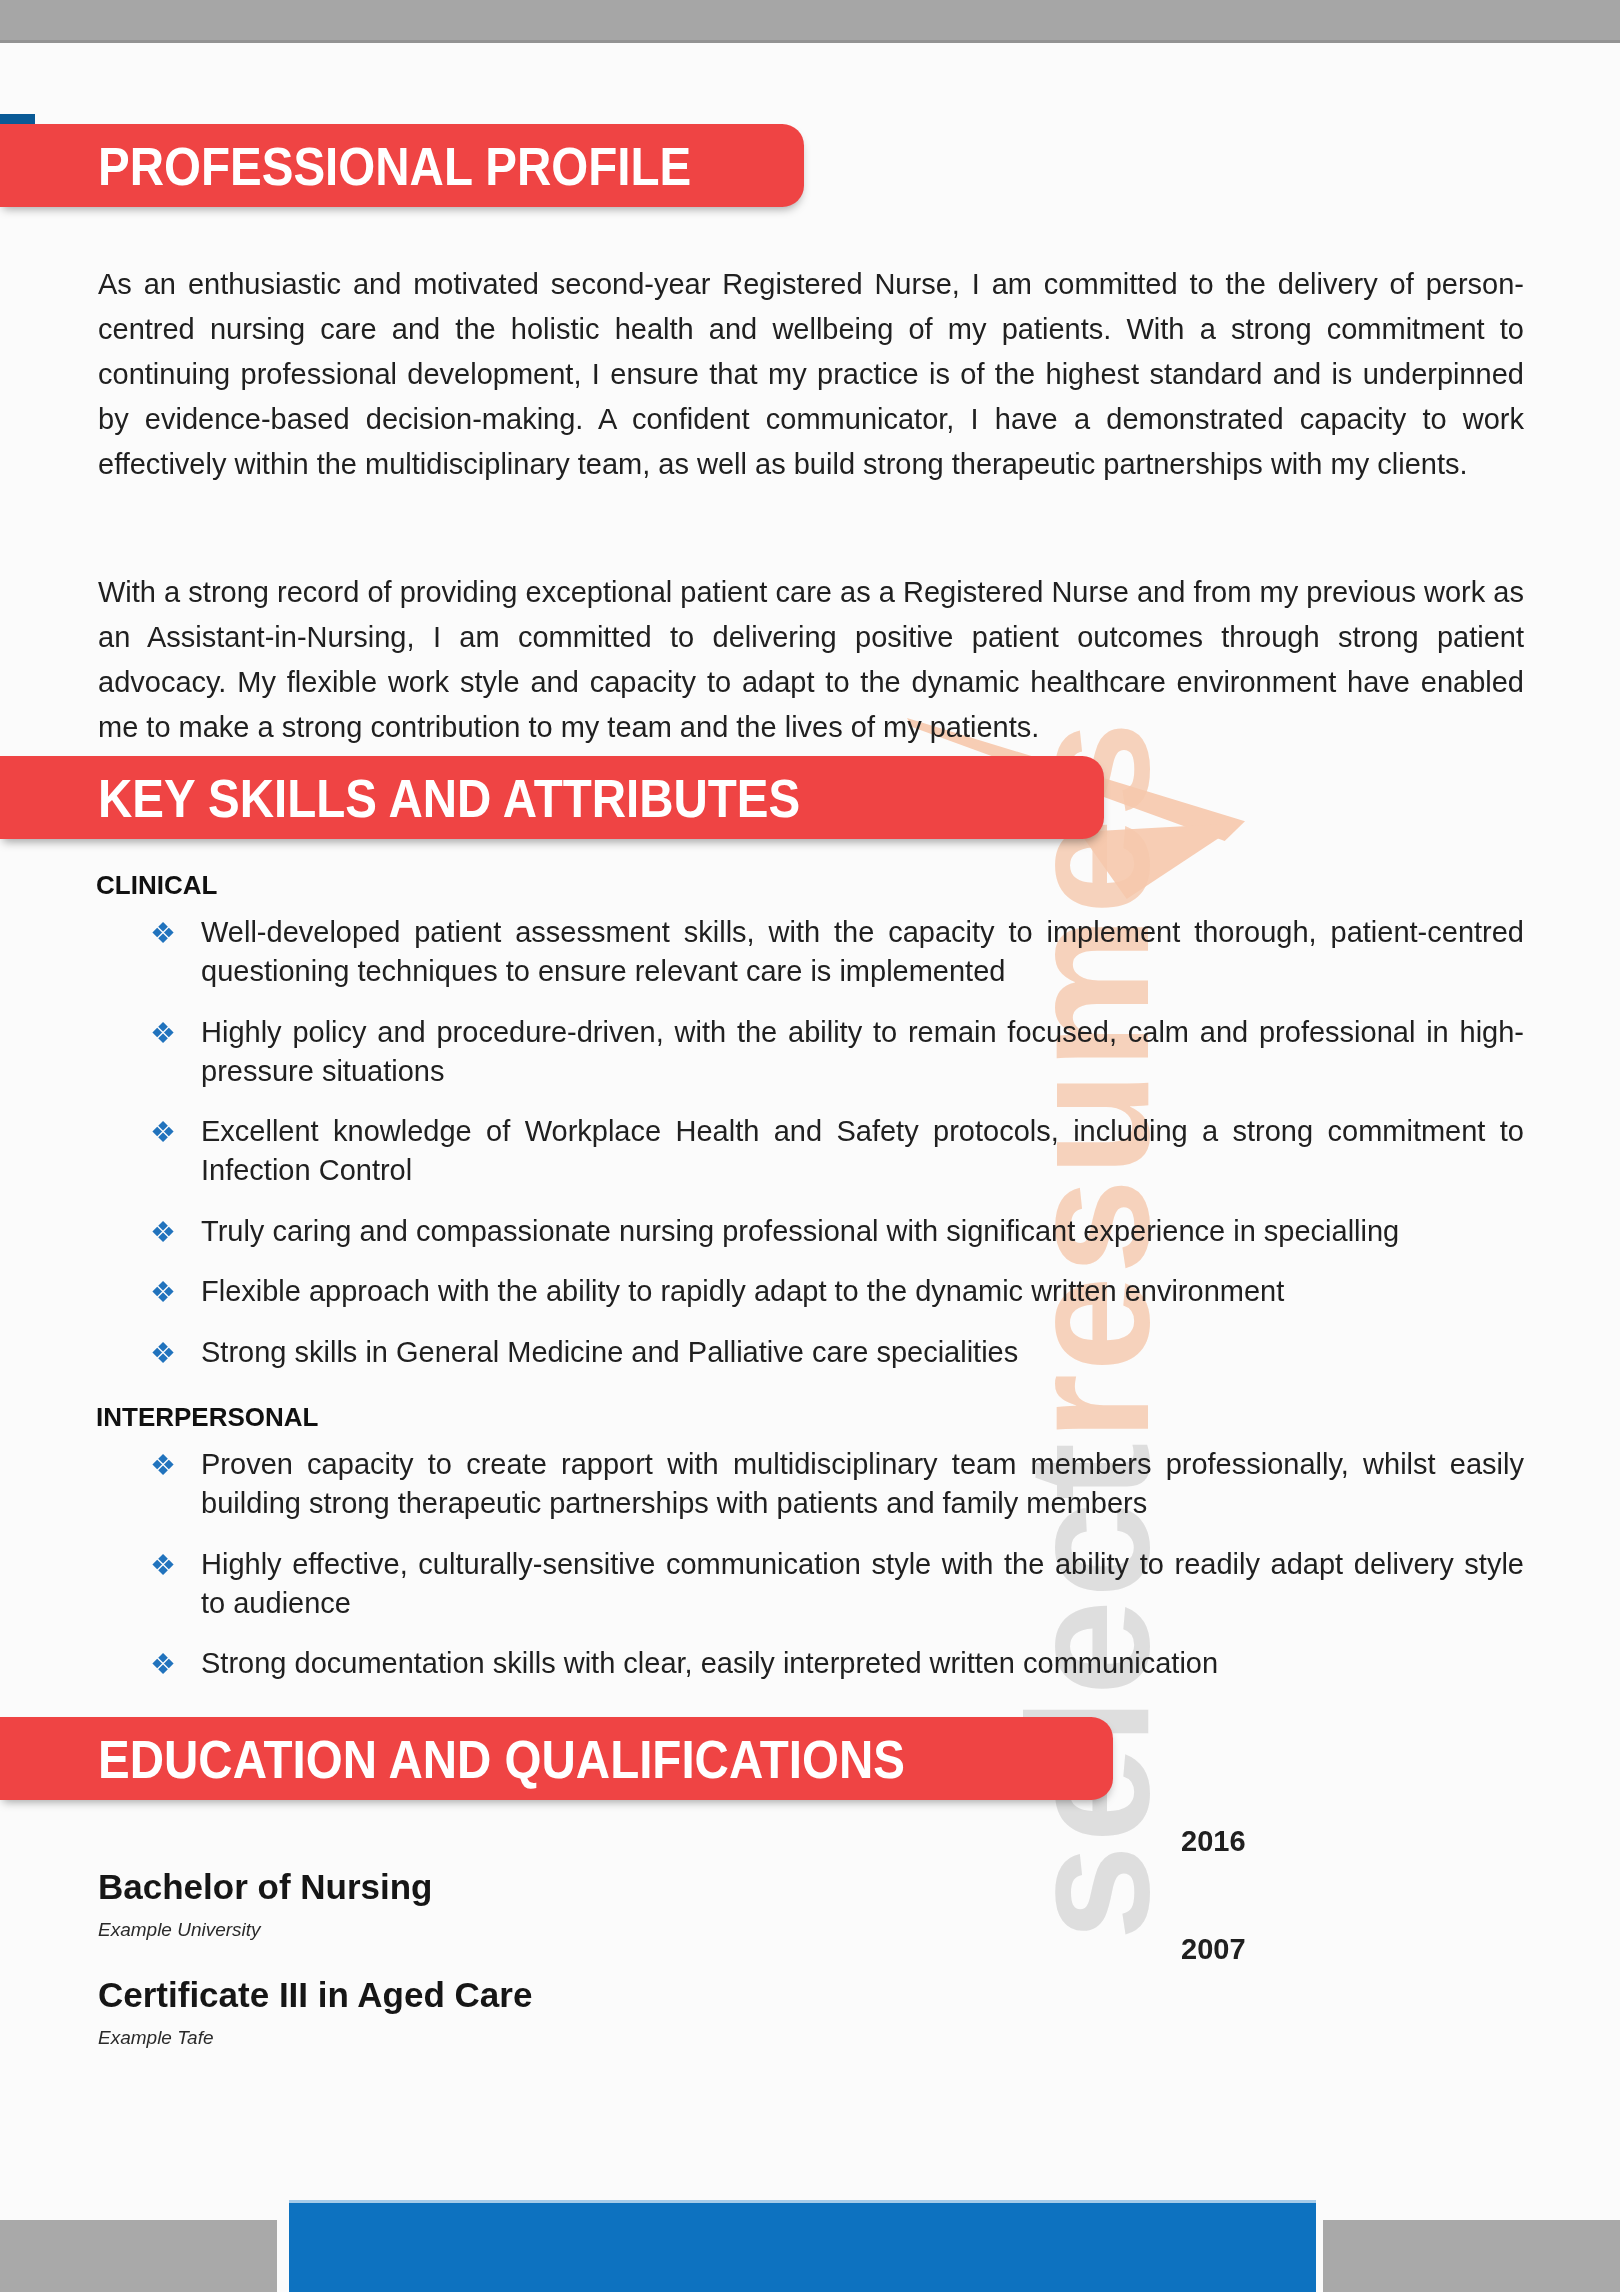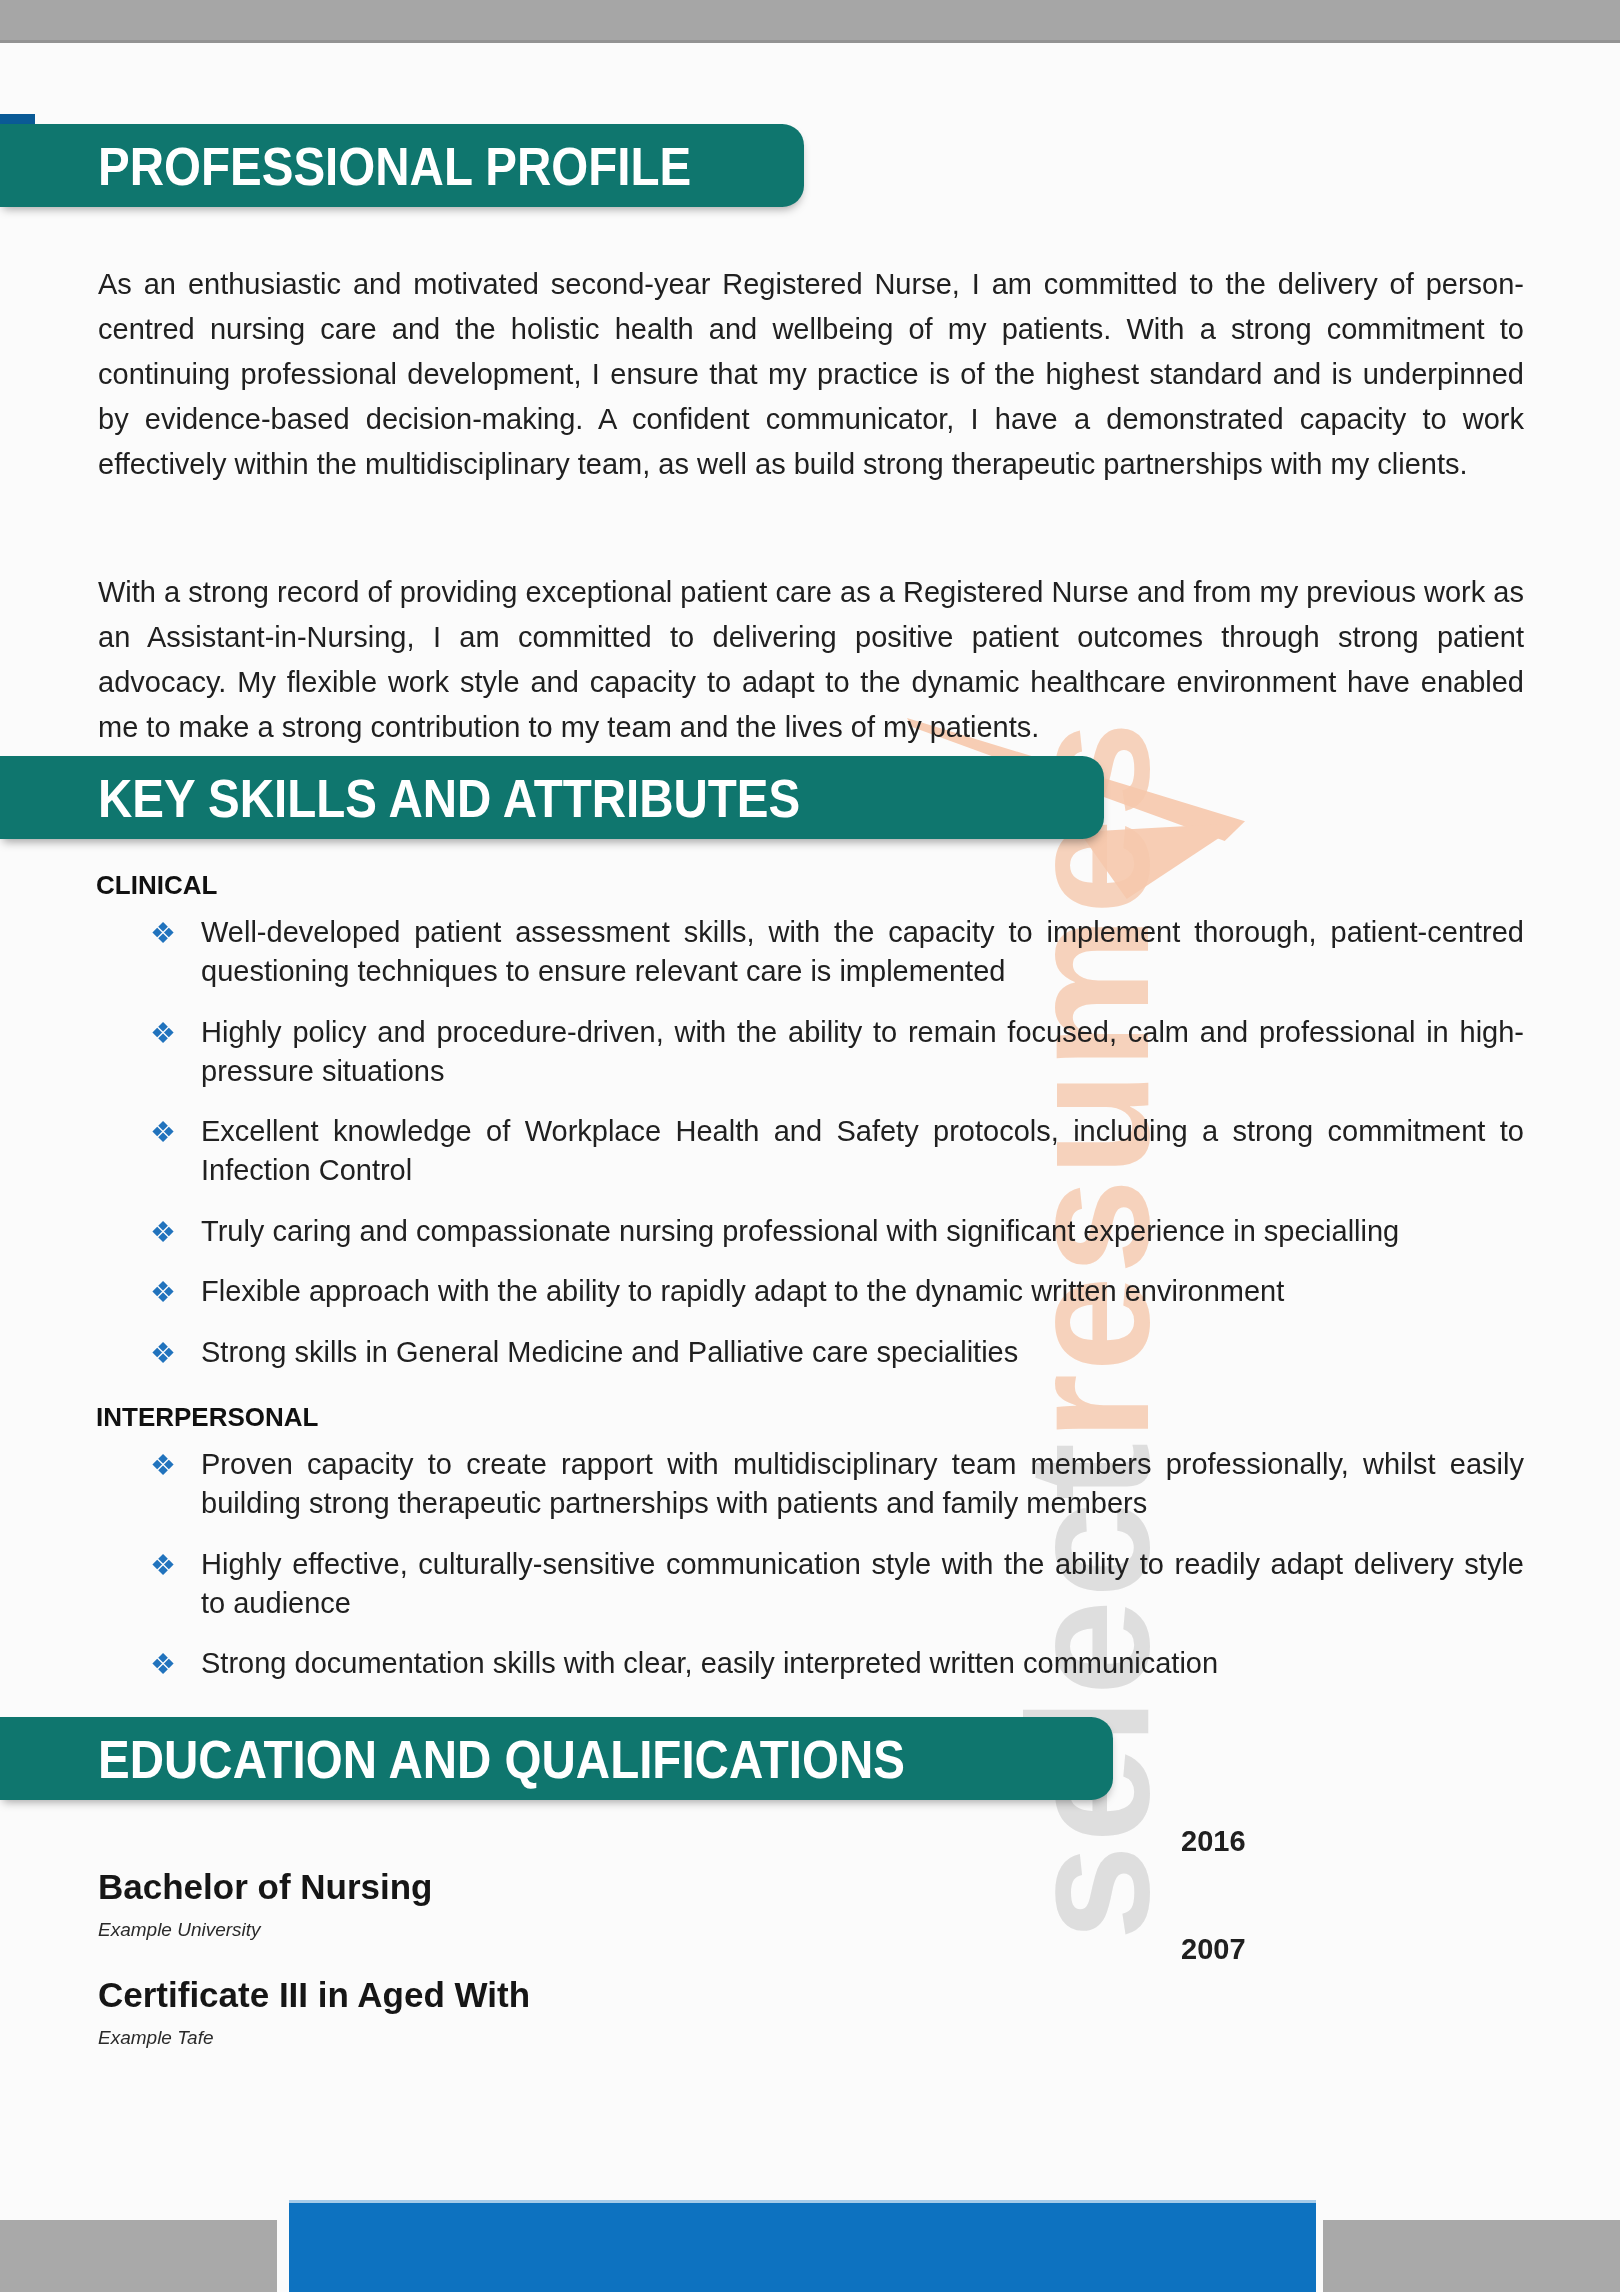--- a/index.html
+++ b/index.html
@@ -43,21 +43,21 @@
     position:absolute; inset:0; background:#f7cdb4;
     clip-path:polygon(0% 0%, 100% 57%, 94% 68%, 1.5% 5%);
   }
   .wm-arrow .wing {
     position:absolute; inset:0; background:#f7cdb4;
     clip-path:polygon(99% 58%, 65% 100%, 51% 63%);
   }
 
   
   .banner {
-    position:absolute; left:0; height:83px; background:#0f766e;
+    position:absolute; left:0; height:83px; background:#ef4444;
     border-radius:0 21.6px 21.6px 0;
     box-shadow:0 5.9px 9.8px -3.9px rgba(0,0,0,.35);
     display:flex; align-items:center; padding-left:98px; box-sizing:border-box;
     z-index:2;
   }
   .banner-fold { position:absolute; left:0; width:35px; height:10.8px; background:#0a5a96; z-index:1; }
   .banner-text {
     color:#ffffff; font-weight:bold; font-size:54px; letter-spacing:0px;
     transform:scaleX(.88); transform-origin:left center; white-space:nowrap;
   }
@@ -181,19 +181,19 @@
     <span class="banner-text">EDUCATION AND QUALIFICATIONS</span>
   </div>
 
   <div class="edu-entry edu-entry-1">
     <div class="edu-title">Bachelor of Nursing</div>
     <div class="edu-institution">Example University</div>
   </div>
   <div class="edu-year edu-year-1">2016</div>
 
   <div class="edu-entry edu-entry-2">
-    <div class="edu-title">Certificate III in Aged With</div>
+    <div class="edu-title">Certificate III in Aged Care</div>
     <div class="edu-institution">Example Tafe</div>
   </div>
   <div class="edu-year edu-year-2">2007</div>
 
 </div>
 
 
 </body></html>

